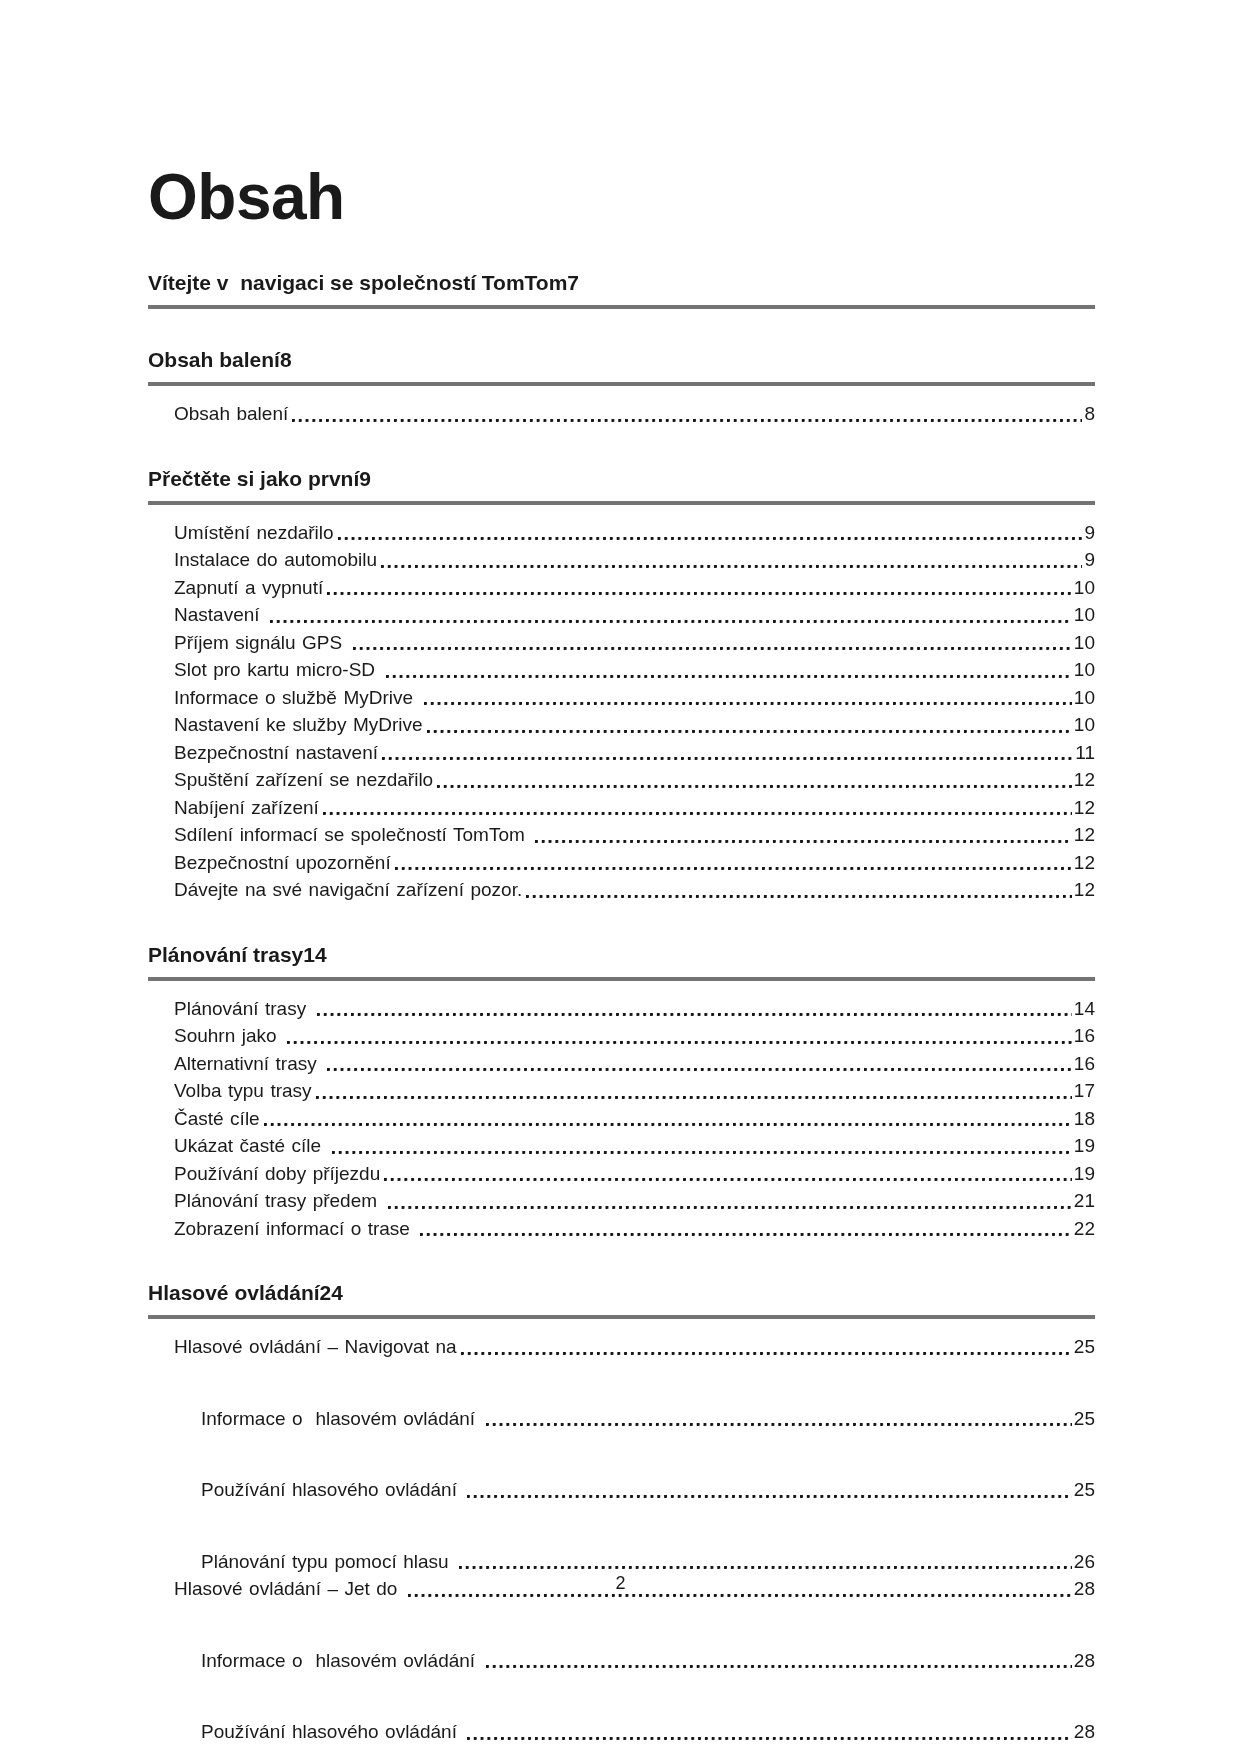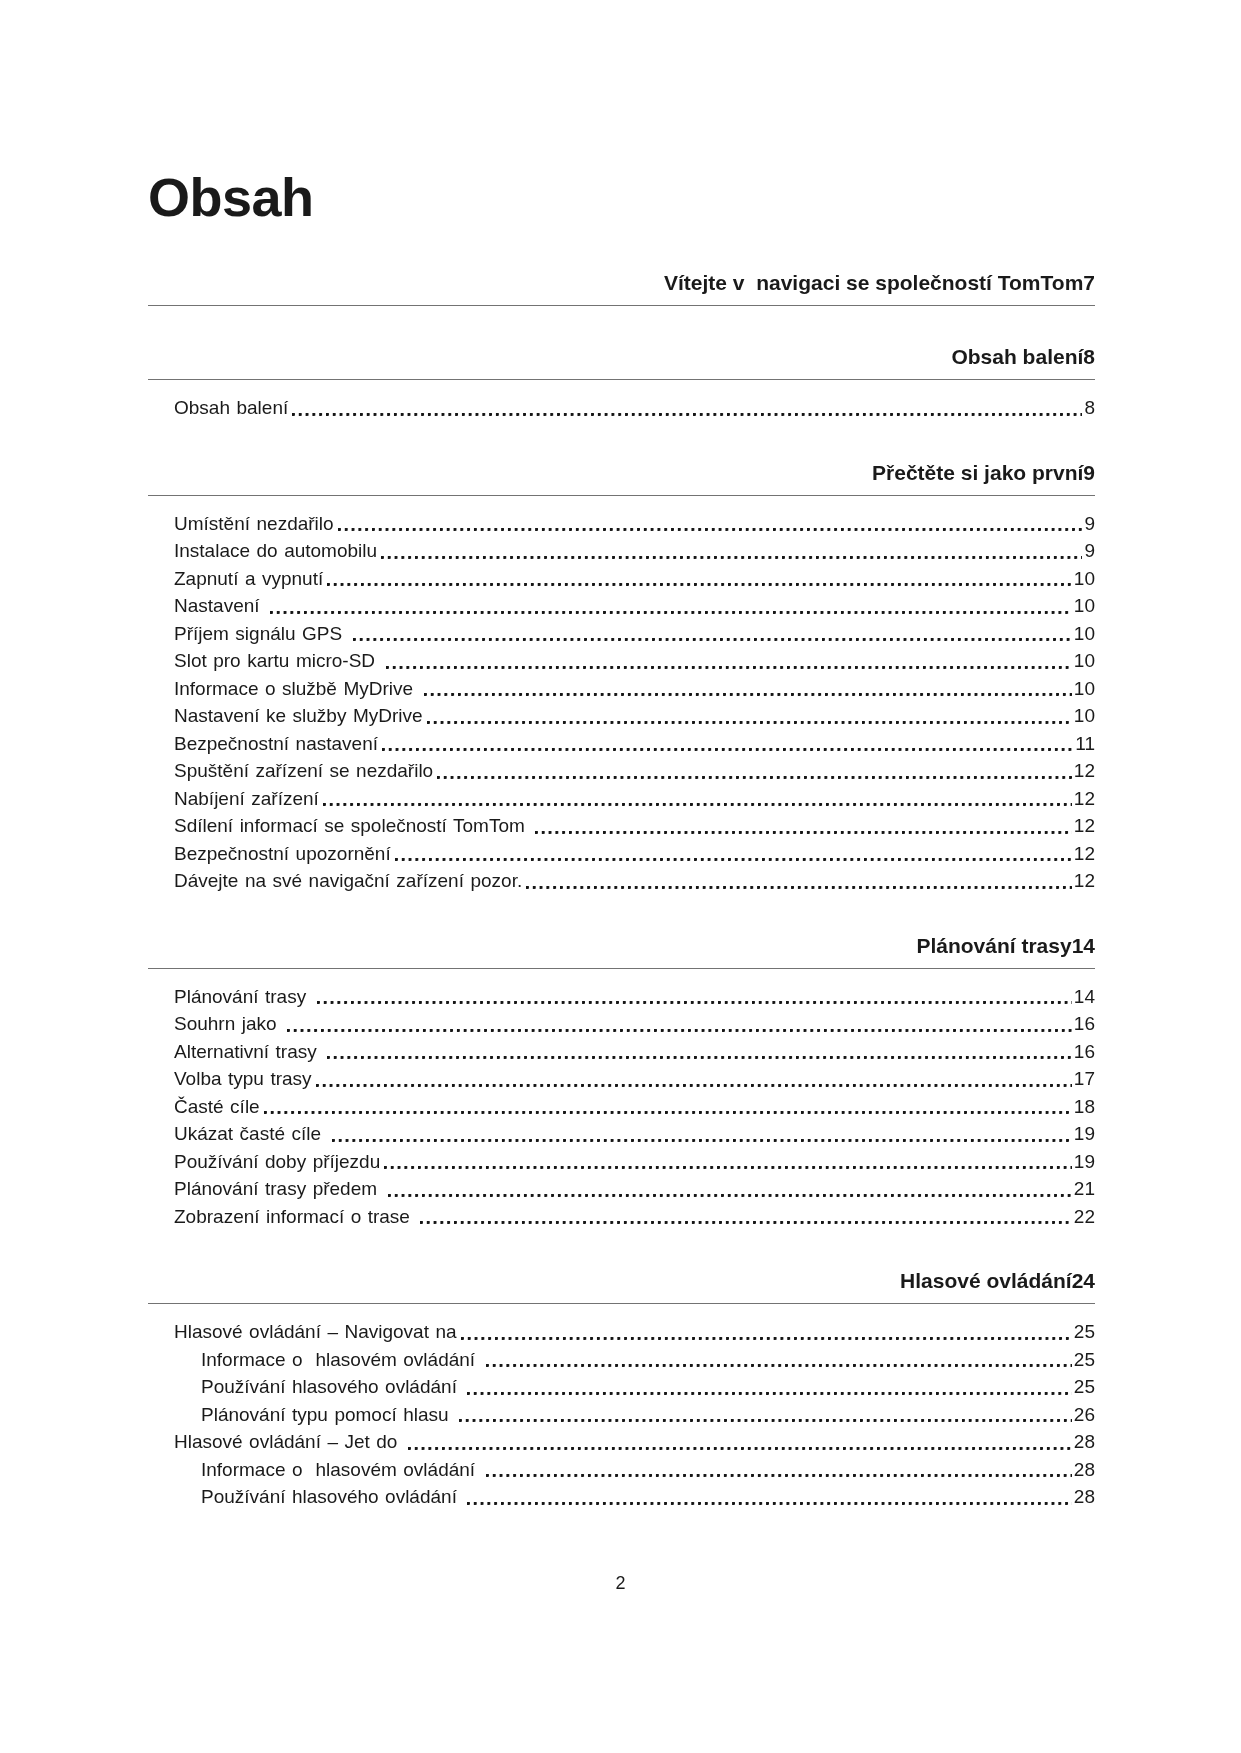--- a/index.html
+++ b/index.html
@@ -13,54 +13,54 @@
     position: relative;
     overflow: hidden;
   }
   .content {
     margin-left: 148px;
     margin-right: 146px; 
   }
   h1.doc-title {
     margin: 0;
     padding-top: 170px;
-    font-size: 54px;
+    font-size: 64px;
     line-height: 54px;
     font-weight: bold;
     letter-spacing: -0.5px;
   }
   .toc-section { margin-top: 36px; }
   .toc-section.first { margin-top: 46px; }
   .sec-head {
     display: flex;
-    justify-content: flex-end;
+    justify-content: flex-start;
     align-items: baseline;
     font-size: 21px;
     line-height: 26px;
     font-weight: bold;
     padding-bottom: 9px;
-    border-bottom: 1px solid #737373;
+    border-bottom: 4px solid #737373;
     white-space: pre-wrap;
     margin-top: 38px;
   }
   ul.entries {
     list-style: none;
     margin: 14px 0 0 0;
     padding: 0 0 0 26px;
   }
   li.entry {
     display: flex;
     align-items: stretch;
     height: 27.5px;
     font-size: 19px;
     line-height: 27.5px;
     word-spacing: 1.2px;
     white-space: pre-wrap;
   }
-  li.entry.level-2 { padding-left: 27px; }
+  li.entry.level-2 { padding-left: 27px; margin-top: 44px; }
   .entry-label { flex: 0 0 auto; }
   .leader {
     flex: 1 1 auto;
     min-width: 18px;
     margin: 0 2px 0 4px;
     background-image: radial-gradient(circle at 1.4px 1.4px, #151515 1.35px, transparent 1.7px);
     background-size: 6.8px 2.9px;
     background-repeat: repeat-x;
     background-position: 0 calc(100% - 6px);
   }

